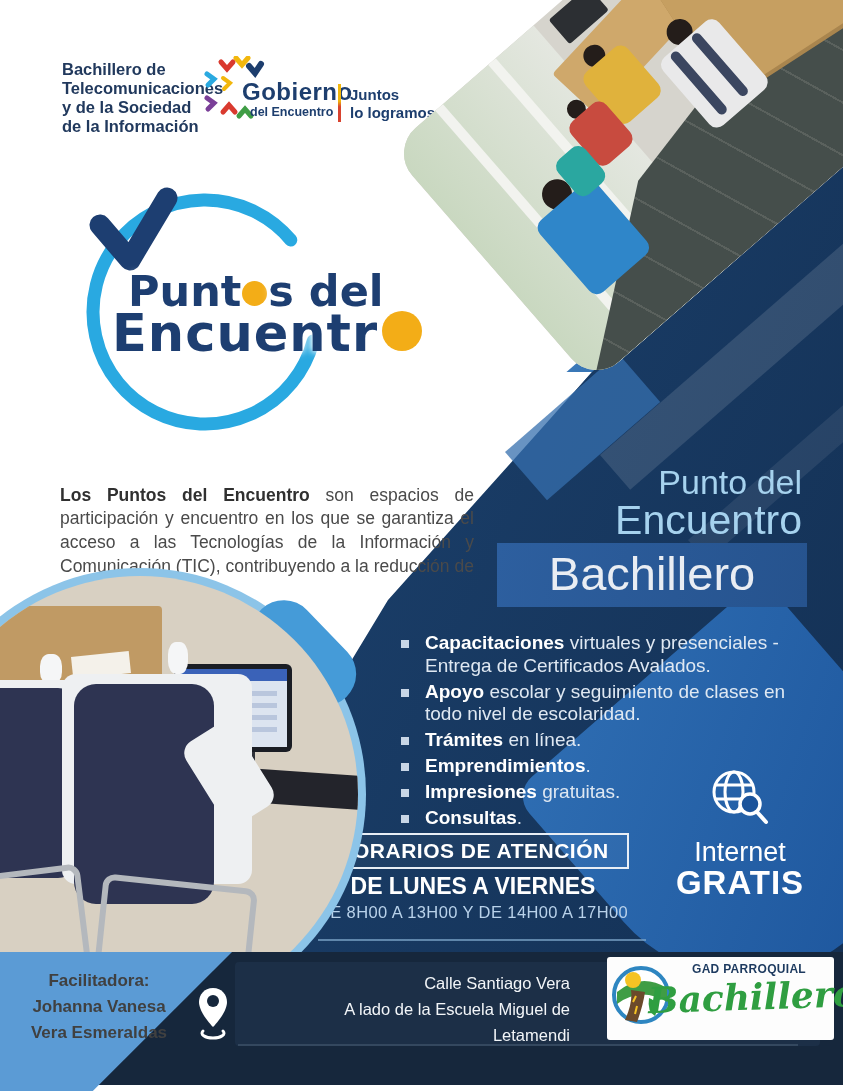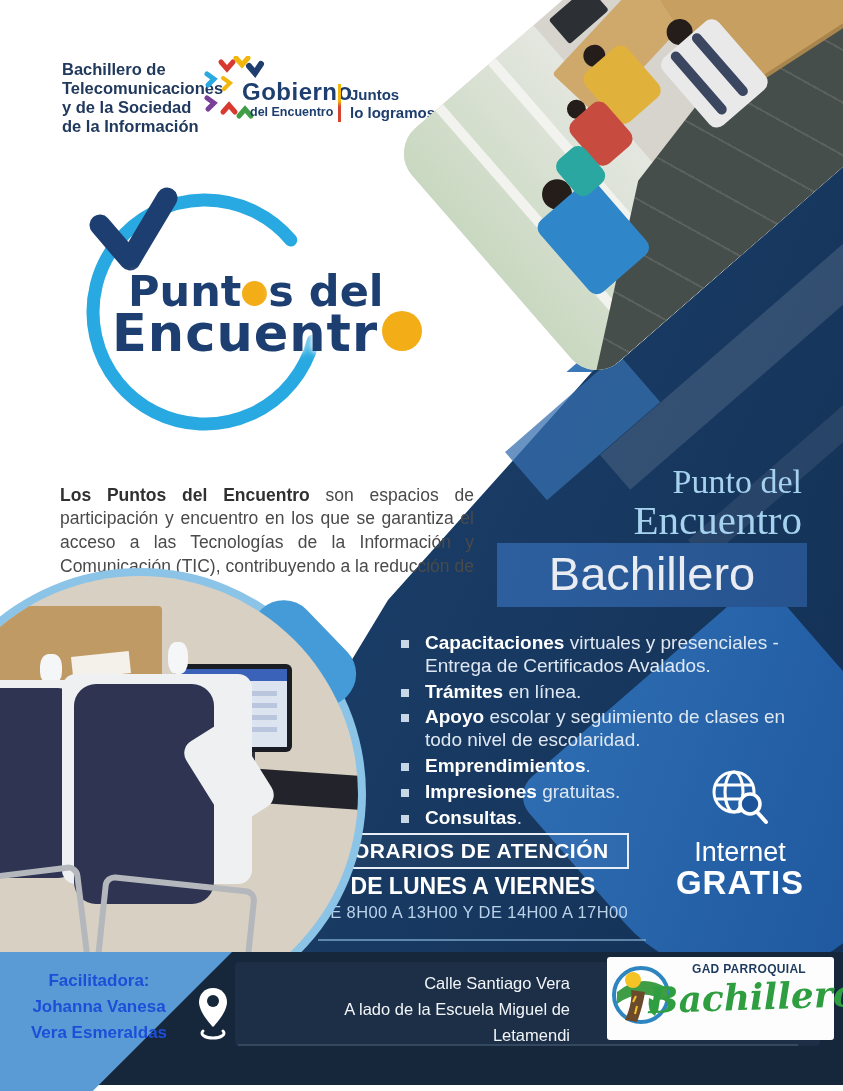--- a/index.html
+++ b/index.html
@@ -51,21 +51,21 @@
         text-shadow:0 0 6px #fff,0 0 10px #fff;}
   .dot-sm{display:inline-block;width:25px;height:25px;border-radius:50%;background:#f3ad17;margin:0 1px;}
   .dot-lg{display:inline-block;width:40px;height:40px;border-radius:50%;background:#f3ad17;margin-left:4px;}
 
   
   .intro{left:60px;top:466px;width:414px;font-size:17.5px;line-height:1.37;color:#4a4a4a;
         text-align:justify;}
   .intro b{color:#303030;}
 
   
-  .prog{left:470px;top:464px;width:332px;text-align:right;color:#a6d2ee;font-family:Liberation Serif, serif;}
+  .prog{left:470px;top:464px;width:332px;text-align:right;color:#a6d2ee;}
   .prog .l1{font-size:34px;line-height:36px;}
   .prog .l2{font-size:41px;line-height:40px;}
   .prog-band{left:497px;top:543px;width:310px;height:64px;
         background:linear-gradient(100deg,#2d5f9f,#26538e);}
   .prog-band span{display:block;text-align:center;font-size:47px;line-height:62px;color:#e9edf3;}
 
   
   .services{left:398px;top:632px;width:408px;list-style:none;margin:0;padding:0;}
   .services li{position:relative;padding-left:27px;font-size:19px;line-height:1.2;
         color:#dfe8f2;margin-bottom:3px;}
@@ -122,21 +122,21 @@
   .cc-mask{position:absolute;background:#f5f6f7;border-radius:40%;}
   .cc-chair{position:absolute;border:6px solid #b4b8bd;border-radius:12px;background:transparent;}
 
   
   .strip{left:0;top:952px;width:843px;height:133px;background:#16273c;}
   .strip-panel{left:235px;top:962px;width:585px;height:84px;background:#1c2f47;border-radius:4px;}
   .strip-line{left:238px;top:1044px;width:560px;height:2px;background:#34485f;}
   .fac-tri{left:0;top:952px;width:232px;height:139px;background:#5b9bd5;
         clip-path:polygon(0 0,100% 0,40% 100%,0 100%);}
   .fac-text{left:8px;top:968px;width:182px;text-align:center;font-size:17px;line-height:26px;
-        font-weight:bold;color:#1d4ed8;}
+        font-weight:bold;color:#404040;}
   .address{left:250px;top:970px;width:320px;text-align:right;font-size:16.5px;line-height:26px;color:#f2f5f8;}
   .gad-box{left:607px;top:957px;width:227px;height:83px;background:#fdfdfd;border-radius:3px;}
   .gad-top{left:668px;top:962px;width:162px;text-align:center;font-size:12px;font-weight:bold;
         color:#1d3a5f;letter-spacing:.3px;}
   .gad-name{left:648px;top:976px;width:186px;text-align:center;
         font-family:"DejaVu Serif",serif;font-style:italic;font-weight:bold;
         font-size:36px;color:#2f9e41;transform:rotate(-2deg);}
 </style>
 </head>
 <body>
@@ -190,22 +190,22 @@
   <div class="abs prog">
     <div class="l1">Punto del</div>
     <div class="l2">Encuentro</div>
   </div>
   <div class="abs prog-band">
     <span>Bachillero</span>
   </div>
 
   <ul class="abs services">
     <li><b>Capacitaciones</b><span> virtuales y presenciales - Entrega de Certificados Avalados.</span></li>
+    <li><b>Apoyo</b><span> escolar y seguimiento de clases en todo nivel de escolaridad.</span></li>
     <li><b>Trámites</b><span> en línea.</span></li>
-    <li><b>Apoyo</b><span> escolar y seguimiento de clases en todo nivel de escolaridad.</span></li>
     <li><b>Emprendimientos</b><span>.</span></li>
     <li><b>Impresiones</b><span> gratuitas.</span></li>
     <li><b>Consultas</b><span>.</span></li>
   </ul>
 
   <div class="abs sched-box">HORARIOS DE ATENCIÓN</div>
   <div class="abs sched-days">DE LUNES A VIERNES</div>
   <div class="abs sched-hours">DE 8H00 A 13H00 Y DE 14H00 A 17H00</div>
   <div class="abs sched-div"></div>
 

